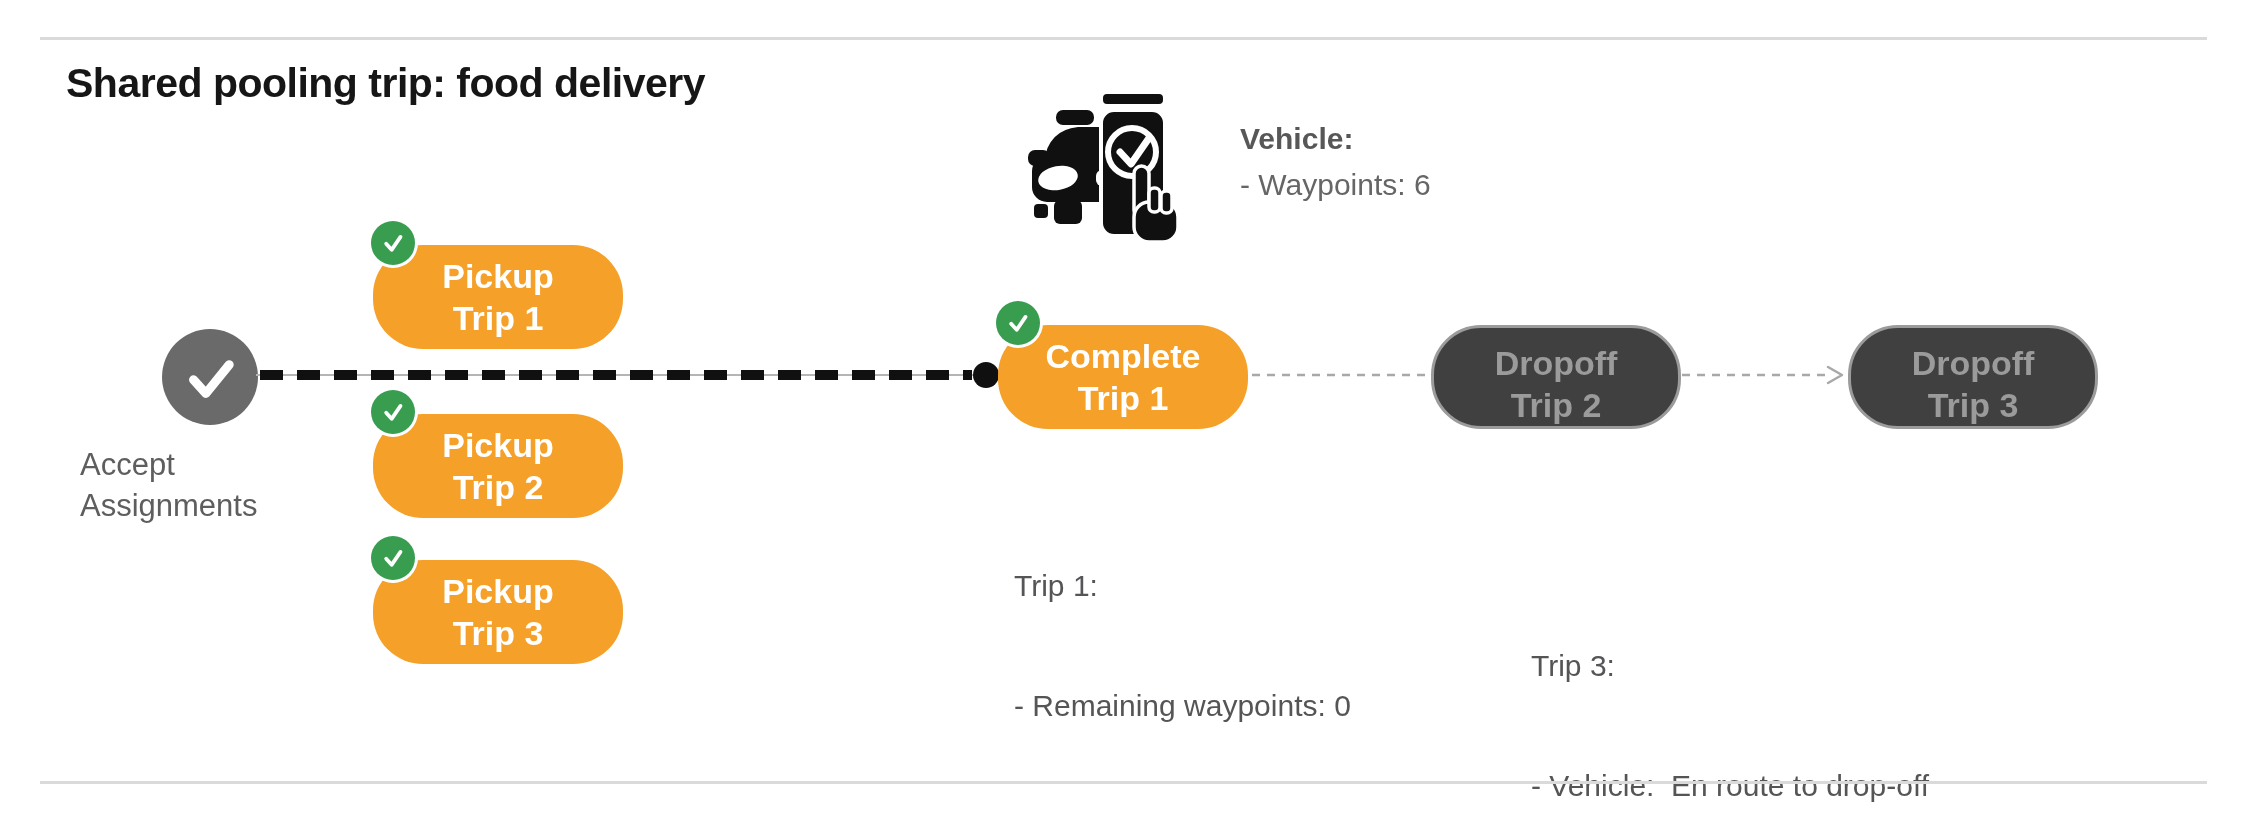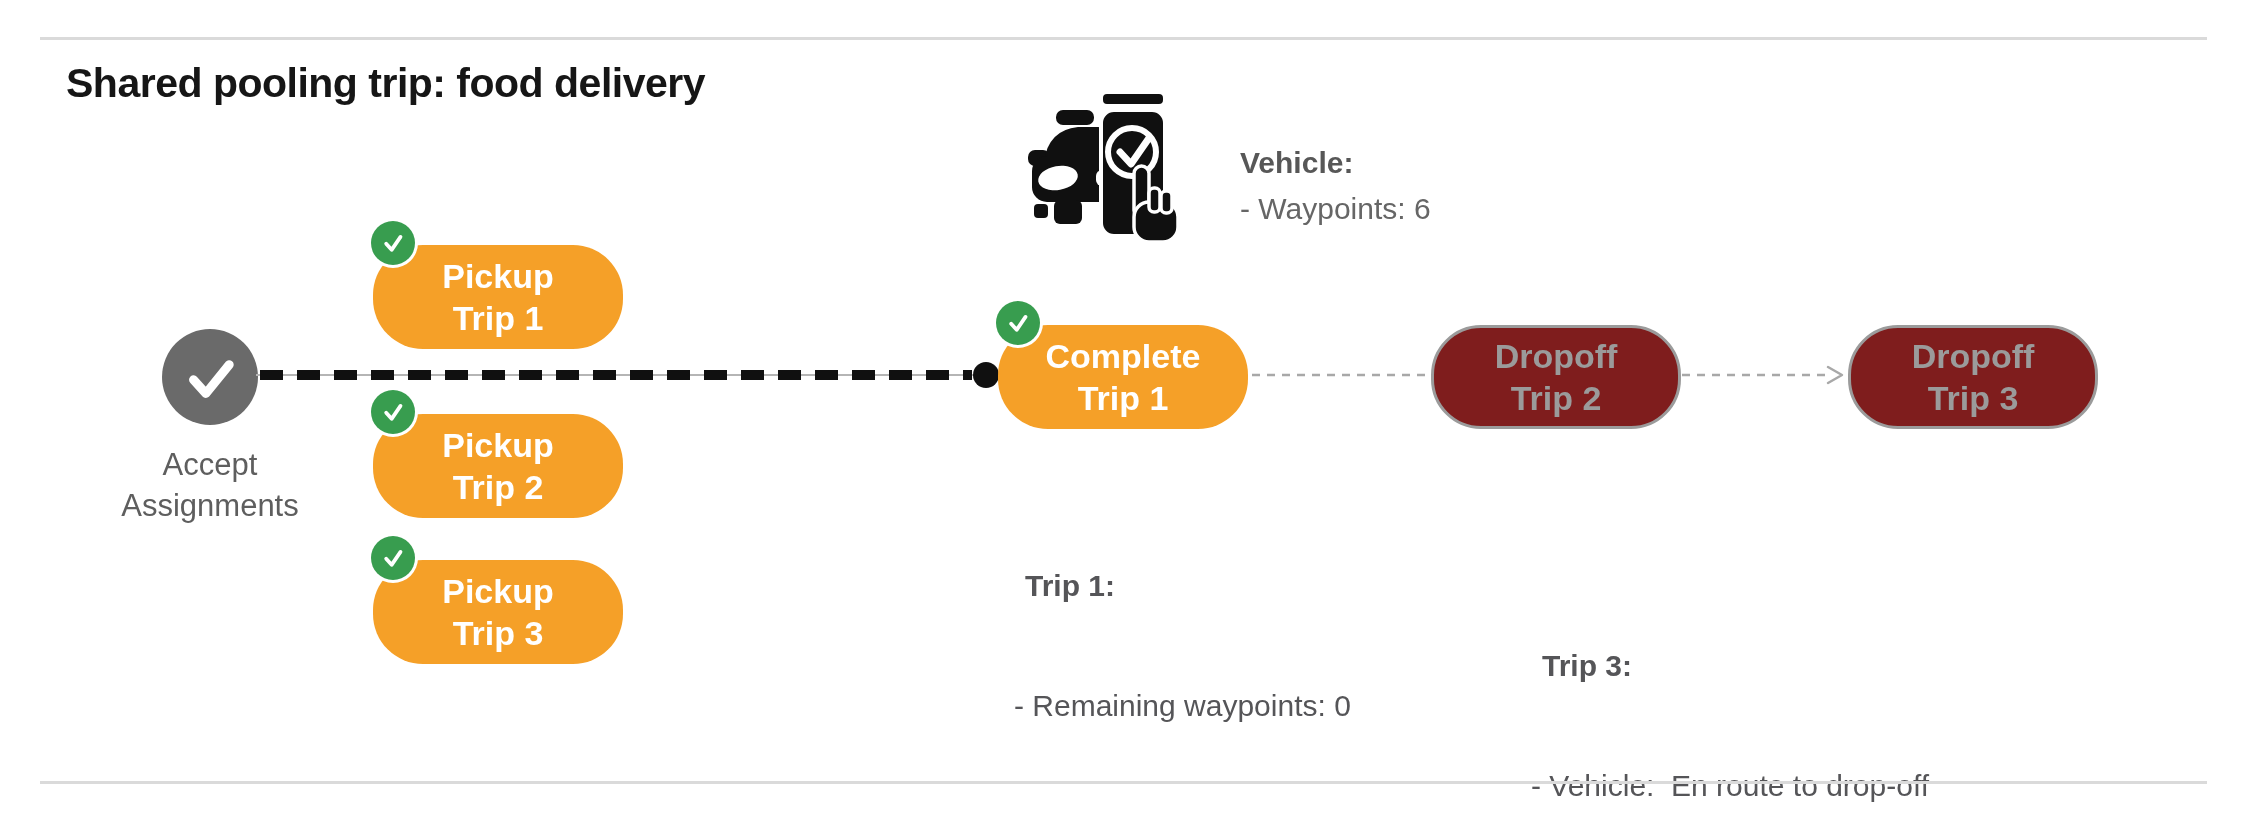--- a/index.html
+++ b/index.html
@@ -11,63 +11,63 @@
   .divider { position:absolute; left:40px; width:2167px; height:3px; background:#DADADA; }
   .divider.top { top:37px; }
   .divider.bottom { top:781px; }
 
   .title {
     position:absolute; left:66px; top:60px;
     font-size:41px; font-weight:700; color:#161616; letter-spacing:-0.5px;text-align:center;
   }
 
   .vehicle-icon { position:absolute; left:1028px; top:90px; }
-  .vehicle-text { position:absolute; left:1240px; top:116px; font-size:30px; line-height:46px; color:#666666;margin-top:24px; }
+  .vehicle-text { position:absolute; left:1240px; top:116px; font-size:30px; line-height:46px; color:#666666; }
   .vehicle-label { font-weight:700; color:#575757; }
 
   .node-circle {
     position:absolute; left:162px; top:329px; width:96px; height:96px;
     border-radius:50%; background:#6A6A6A;
     display:flex; align-items:center; justify-content:center;
   }
   .start-label {
-    position:absolute; left:80px; top:444px; width:260px; text-align:center;
+    position:absolute; left:80px; top:444px; width:260px; 
     font-size:31px; line-height:41px; color:#5E5E5E;
   }
 
   .conn { position:absolute; }
   .mainline { left:250px; top:353px; }
   .conn-1 { left:1252px; top:364px; }
   .conn-2 { left:1682px; top:364px; }
 
   .pill {
     position:absolute; width:250px; height:104px; border-radius:50px;
     display:flex; flex-direction:column; align-items:center; justify-content:center;
     font-size:34px; font-weight:700; line-height:42px; text-align:center;
   }
   .pill.orange { background:#F5A028; color:#ffffff; }
-  .pill.ghost  { background:#7f1d1d; border:3px solid #9B9B9B; color:#9B9B9B; }
+  .pill.ghost  { background:#404040; border:3px solid #9B9B9B; color:#9B9B9B;justify-content:flex-end; }
   .pickup-1 { left:373px; top:245px; }
   .pickup-2 { left:373px; top:414px; }
   .pickup-3 { left:373px; top:560px; }
   .complete-1 { left:998px; top:325px;justify-content:center; }
   .dropoff-2 { left:1431px; top:325px; }
   .dropoff-3 { left:1848px; top:325px; }
 
   .badge {
     position:absolute; left:-2px; top:-24px; width:44px; height:44px;
     border-radius:50%; background:#389D4F; box-shadow:0 0 0 3px #ffffff;
     display:flex; align-items:center; justify-content:center;
   }
 
   .status-block {
     position:absolute; font-size:30px; line-height:40px; color:#555558;
     white-space:pre-wrap;
   }
-  .status-heading { font-weight:700;margin-left:11px; }
+  .status-heading { font-weight:400; }
   .block-1 { left:1014px; top:486px; }
   .block-2 { left:1531px; top:566px; }
 </style>
 </head>
 <body>
 
 <div class="stage">
 
   <div class="divider top"></div>
 

